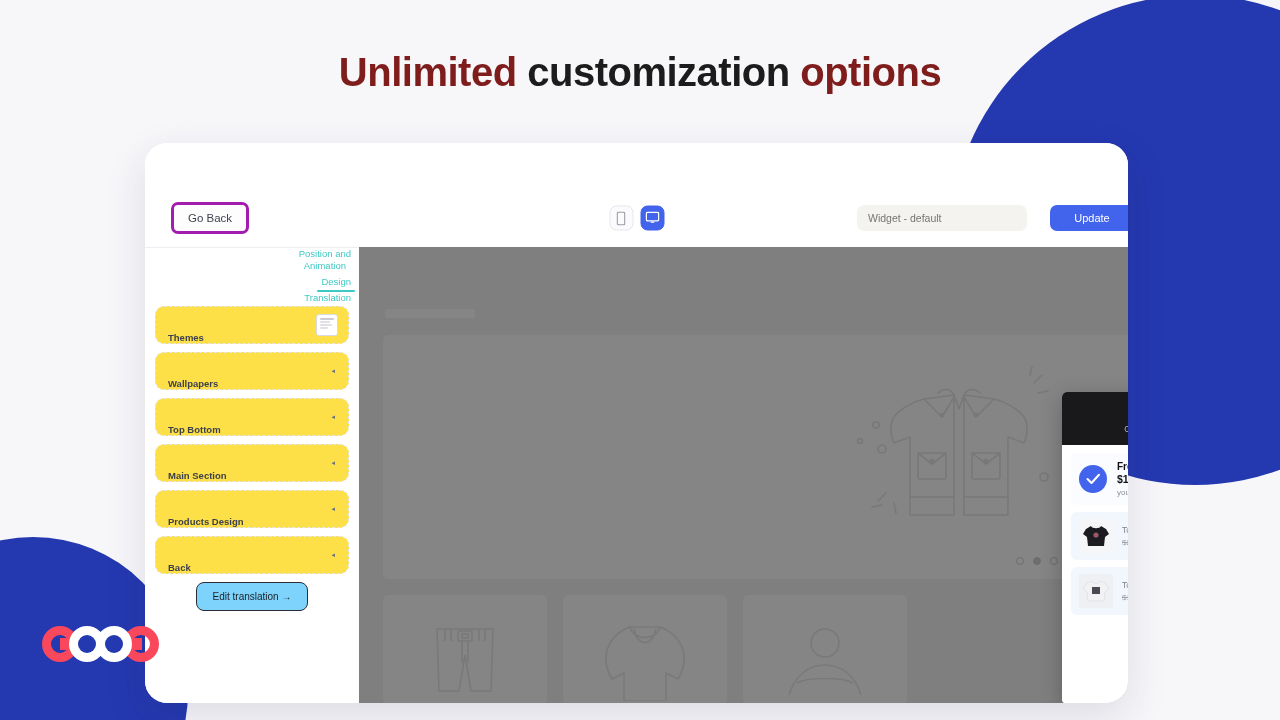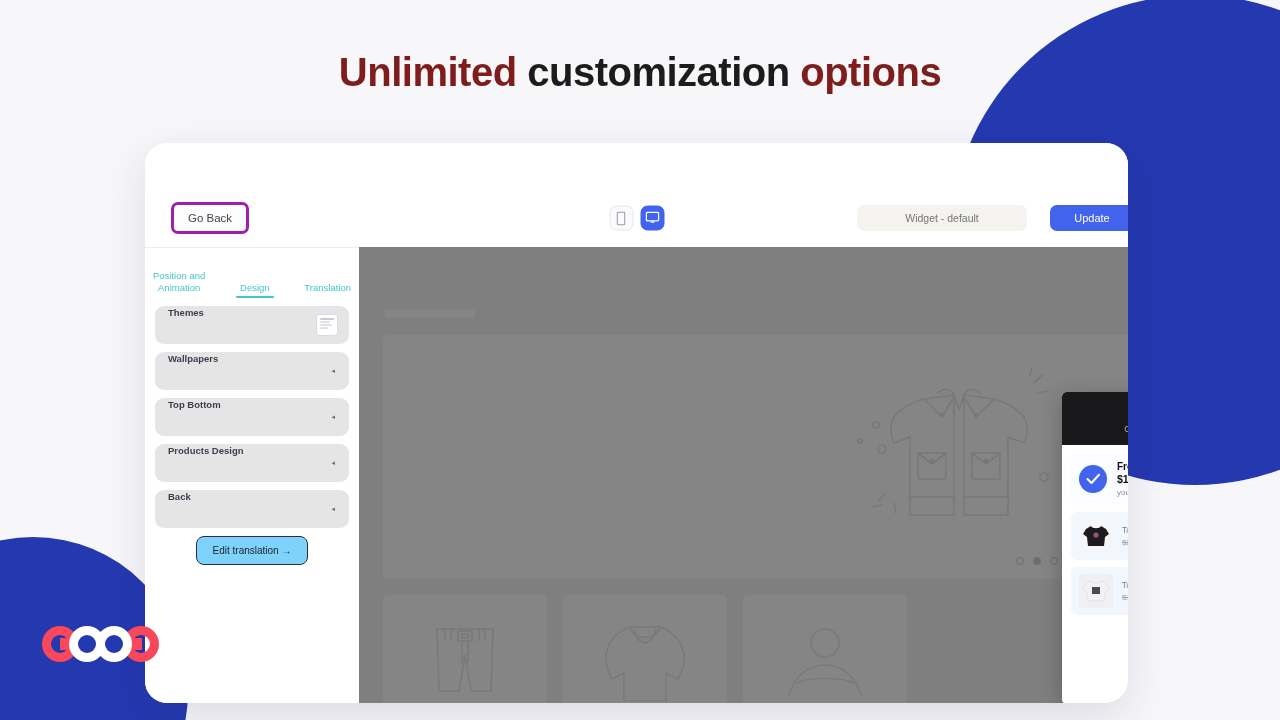--- a/index.html
+++ b/index.html
@@ -72,60 +72,59 @@
   .dev-btn.inactive{ background:#fbfbfd; border:1px solid #e6e7ec; }
   .dev-btn.active{ background:#4263eb; border:1px solid #4263eb; }
   #widget-select{
     position:absolute; left:712px; top:75px;
     transform:translateY(-50%);
     width:170px; height:26px;
     background:#f4f3f0; border:none; border-radius:7px;
     font-size:10.5px; color:#8b8d96;
     padding:0 11px;
     font-family:"Liberation Sans", sans-serif;
-    text-align:center;
   }
   #update-btn{
     position:absolute; left:905px; top:75px;
     transform:translateY(-50%);
     width:84px; height:26px;
     background:#4263eb; color:#fff; border:none; border-radius:7px;
     font-size:11px; cursor:pointer;
     font-family:"Liberation Sans", sans-serif;
   }
 
   
   #app-body{ position:relative; display:flex; height:456px; }
 
   
   #sidebar{
     width:214px; background:#fff; border-top:1px solid #eceef2;
     position:relative; padding-top:10px;
   }
   #tabs{
-    display:flex; align-items:flex-end; justify-content:space-between;
-    padding:0 8px; height:40px;
+    display:flex; align-items:flex-end; justify-content:center;
+    padding:0 8px; height:40px;flex-direction:column;
   }
   .tab{
     font-size:9.5px; color:#3fc9c4; cursor:pointer;
     text-align:center; line-height:1.25; padding-bottom:4px;
     position:relative; white-space:pre-line;
   }
   .tab.active::after{
     content:""; position:absolute; left:-4px; right:-4px; bottom:0;
     height:2px; background:#3fc9c4; border-radius:2px;
   }
   #accordion{ padding:8px 10px 0 10px; }
   .acc-item{
     position:relative;
     height:38px; margin-bottom:8px;
-    background:#e5e5e5;
+    background:#fde047;
     border:1px dashed #e3e5ea;
     border-radius:9px;
-    display:flex; align-items:flex-start;
+    display:flex; align-items:flex-end;
     padding:0 12px;
     cursor:pointer;
   }
   .acc-label{ font-size:9.5px; font-weight:bold; color:#3b3f4c; }
   .acc-arrow{
     position:absolute; right:13px; top:50%; transform:translateY(-50%);
     font-size:7px; color:#6c707d;
   }
   .acc-thumb{
     position:absolute; right:10px; top:50%; transform:translateY(-50%);
@@ -291,20 +290,24 @@
               <i></i>
               <i></i>
             </span>
         </div>
         <div class="acc-item">
           <span class="acc-label">Wallpapers</span>
           <span class="acc-arrow">◂</span>
         </div>
         <div class="acc-item">
           <span class="acc-label">Top Bottom</span>
+          <span class="acc-arrow">◂</span>
+        </div>
+        <div class="acc-item">
+          <span class="acc-label">Main Section</span>
           <span class="acc-arrow">◂</span>
         </div>
         <div class="acc-item">
           <span class="acc-label">Products Design</span>
           <span class="acc-arrow">◂</span>
         </div>
         <div class="acc-item">
           <span class="acc-label">Back</span>
           <span class="acc-arrow">◂</span>
         </div>

